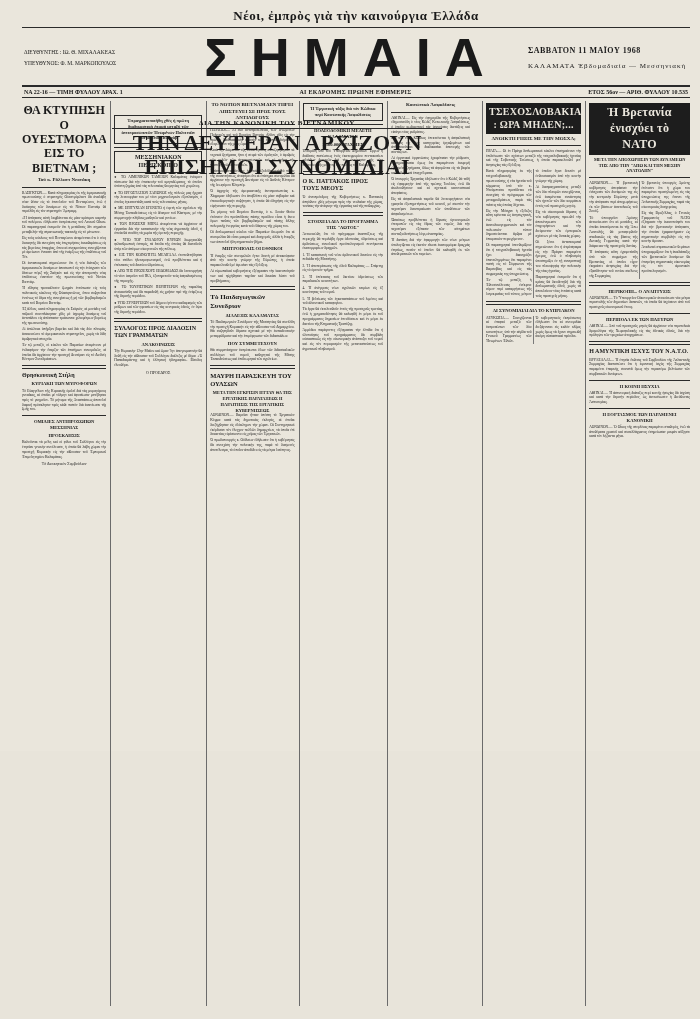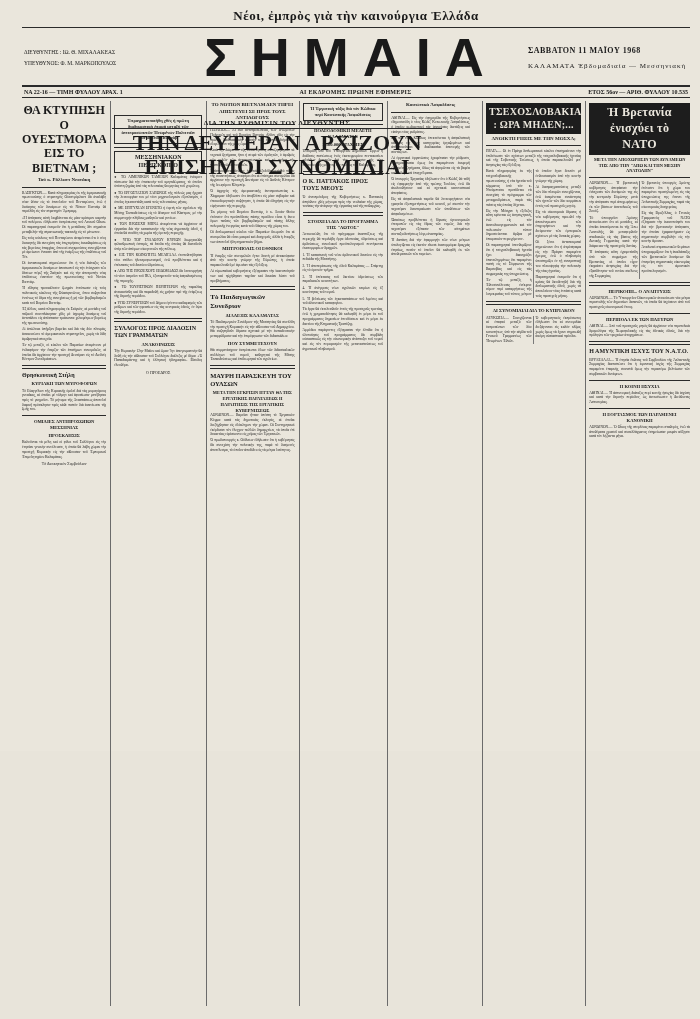--- a/index.html
+++ b/index.html
@@ -296,18 +296,18 @@
       <div class="sep"></div>
       <div class="tinyhead">Η ΚΟΙΝΗ ΗΣΥΧΙΑ</div>
       <p class="p">ΑΘΗΝΑΙ.— Ἡ ἀστυνομικὴ διάταξις περὶ κοινῆς ἡσυχίας θὰ ἰσχύση καὶ κατὰ τὴν θερινὴν περίοδον, ὡς ἀνεκοίνωσεν ἡ Διεύθυνσις Ἀστυνομίας.</p>
       <div class="sep"></div>
       <div class="tinyhead">Η ΕΟΡΤΑΣΜΟΣ ΤΩΝ ΠΑΡΑΜΕΝΕΙ ΚΑΝΟΝΙΚΗ</div>
       <p class="p">ΛΟΝΔΙΝΟΝ.— Ὁ Οἶκος τῆς στερλίνας παραμένει σταθερός, ἐνῶ τὰ ἀποθέματα χρυσοῦ καὶ συναλλάγματος ἐσημείωσαν μικρὰν αὔξησιν κατὰ τὸν λήξαντα μῆνα.</p>
     </div>
   </div>
 
   <div style="position:absolute;left:112px;top:118px;width:330px;">
-    <div class="bannerline">ΔΙΑ ΤΗΝ ΡΥΘΜΙΣΙΝ ΤΟΥ ΔΙΕΥΘΥΝΤΗΣ</div>
+    <div class="bannerline">ΔΙΑ ΤΗΝ ΚΑΝΟΝΙΚΗ ΤΟΥ ΒΙΕΤΝΑΜΙΚΟΥ</div>
     <div class="rule"></div>
     <div class="bigbanner">ΤΗΝ ΔΕΥΤΕΡΑΝ ΑΡΧΙΖΟΥΝ ΕΠΙΣΗΜΟΙ ΣΥΝΟΜΙΛΙΑΙ</div>
   </div>
 
 </div>
 
 </body></html>

